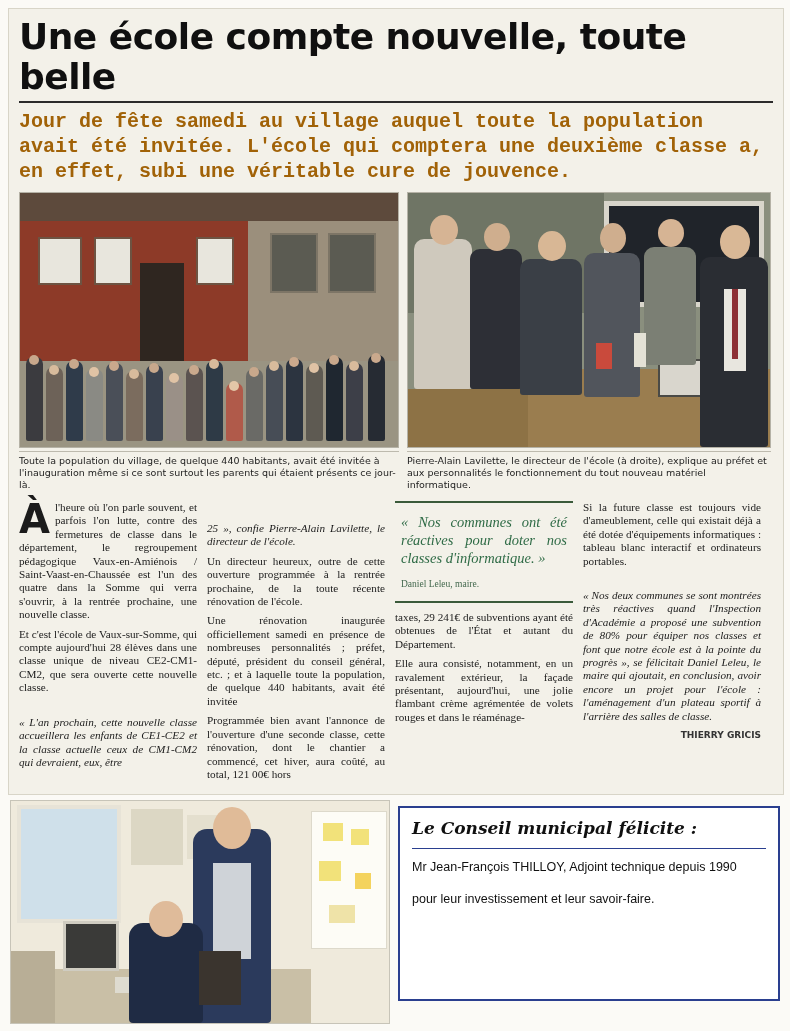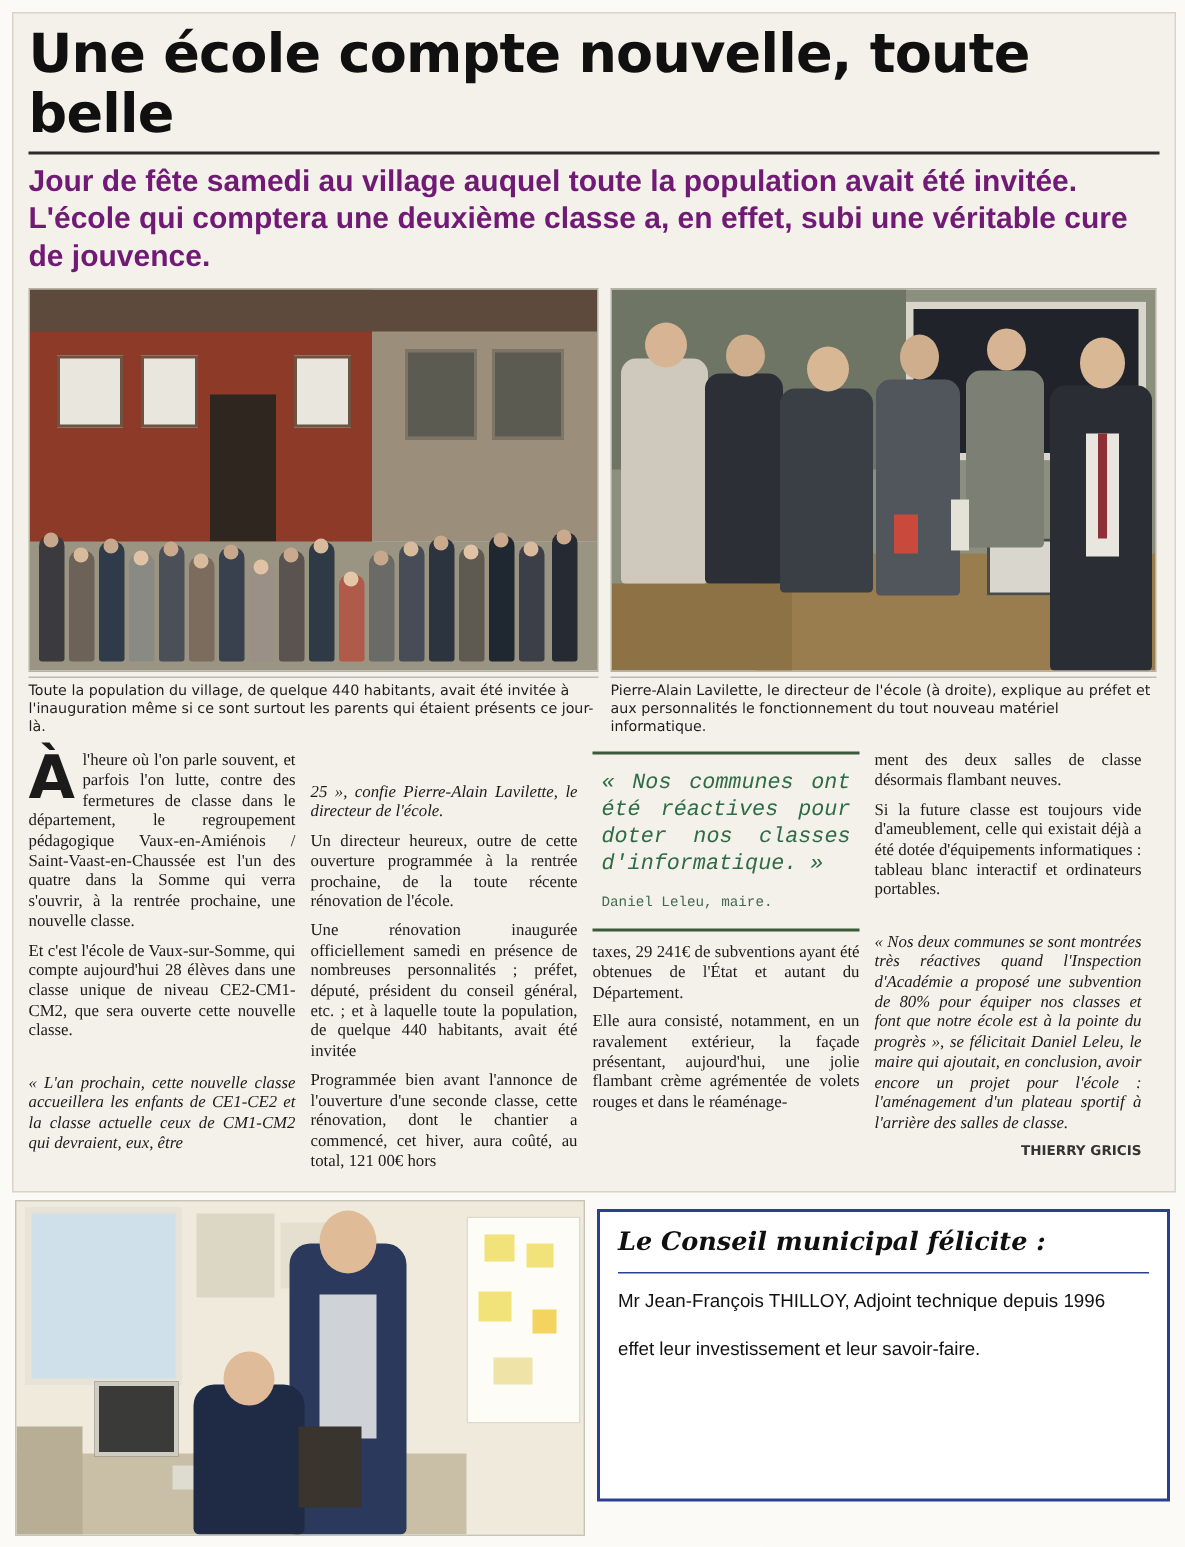--- a/index.html
+++ b/index.html
@@ -44,25 +44,25 @@
     letter-spacing: -0.5px;
     color: #101010;
     margin: 2px 0 0 0;
   }
   .hl-rule {
     border: none;
     border-top: 2px solid #2b2b2b;
     margin: 4px 0 6px 0;
   }
   .standfirst {
-    font-family: Liberation Sans, sans-serif;
+    font-family: Liberation Mono, monospace;
     font-size: 20px;
     line-height: 25px;
     font-weight: bold;
-    color: #701a75;
+    color: #a16207;
     margin: 0 0 8px 0;
   }
   
   .photos {
     display: flex;
     gap: 8px;
     margin-top: 4px;
   }
   .photo-block { position: relative; }
   .photo-left { width: 380px; }
@@ -168,21 +168,21 @@
     font-size: 40px;
     line-height: 32px;
     padding: 2px 5px 0 0;
   }
   .pullquote {
     border-top: 2px solid #3a5a3a;
     border-bottom: 2px solid #3a5a3a;
     padding: 10px 6px 8px 6px;
     margin: 0 0 8px 0;
     color: #2f6b46;
-    font-family: Liberation Mono, monospace;
+    font-family: Liberation Serif, serif;
     font-style: italic;
     font-size: 14.5px;
     line-height: 18px;
     background: #f3f1e9;
   }
   .pullquote .attrib {
     display: block;
     margin-top: 8px;
     font-size: 9.5px;
     font-style: normal;
@@ -383,21 +383,20 @@
         <div class="col">
           <div class="pullquote">
             <span>« Nos communes ont été réactives pour doter nos classes d'informatique. »</span>
             <span class="attrib">Daniel Leleu, maire.</span>
           </div>
           <p>taxes, 29 241€ de subventions ayant été obtenues de l'État et autant du Département.</p>
           <p>Elle aura consisté, notamment, en un ravalement extérieur, la façade présentant, aujourd'hui, une jolie flambant crème agrémentée de volets rouges et dans le réaménage-</p>
         </div>
 
         <div class="col">
-          <p>ment des deux salles de classe désormais flambant neuves.</p>
           <p>Si la future classe est toujours vide d'ameublement, celle qui existait déjà a été dotée d'équipements informatiques : tableau blanc interactif et ordinateurs portables.</p>
           <p class="italic">« Nos deux communes se sont montrées très réactives quand l'Inspection d'Académie a proposé une subvention de 80% pour équiper nos classes et font que notre école est à la pointe du progrès », se félicitait Daniel Leleu, le maire qui ajoutait, en conclusion, avoir encore un projet pour l'école : l'aménagement d'un plateau sportif à l'arrière des salles de classe.</p>
           <div class="byline">THIERRY GRICIS</div>
         </div>
 
       </div>
 
     </div>
   </div>
 
@@ -420,17 +419,17 @@
     <div style="position:absolute;left:202px;top:62px;width:38px;height:96px;background:#cfd3d8;"></div>
     <div class="bp-person" style="left:118px;top:122px;width:74px;height:100px;background:#1f2b44;"></div>
     <i class="bp-head" style="left:138px;top:100px;width:34px;height:36px;background:#dfbb9a;"></i>
     <div style="position:absolute;left:188px;top:150px;width:42px;height:54px;background:#3a342e;"></div>
     <div style="position:absolute;left:0px;top:150px;width:44px;height:72px;background:#b8ae96;"></div>
   </div>
 
   <div class="council">
     <h2>Le Conseil municipal félicite :</h2>
     <hr class="council-rule">
-    <p>Mr Jean-François THILLOY, Adjoint technique depuis 1996</p>
-    <p class="last">effet leur investissement et leur savoir-faire.</p>
+    <p>Mr Jean-François THILLOY, Adjoint technique depuis 1990</p>
+    <p class="last">pour leur investissement et leur savoir-faire.</p>
   </div>
 
 </div>
 
 </body></html>

